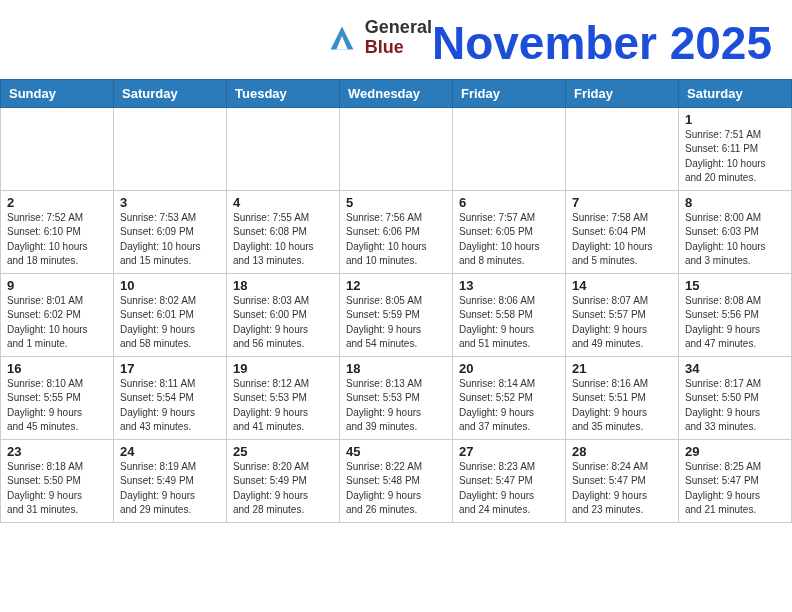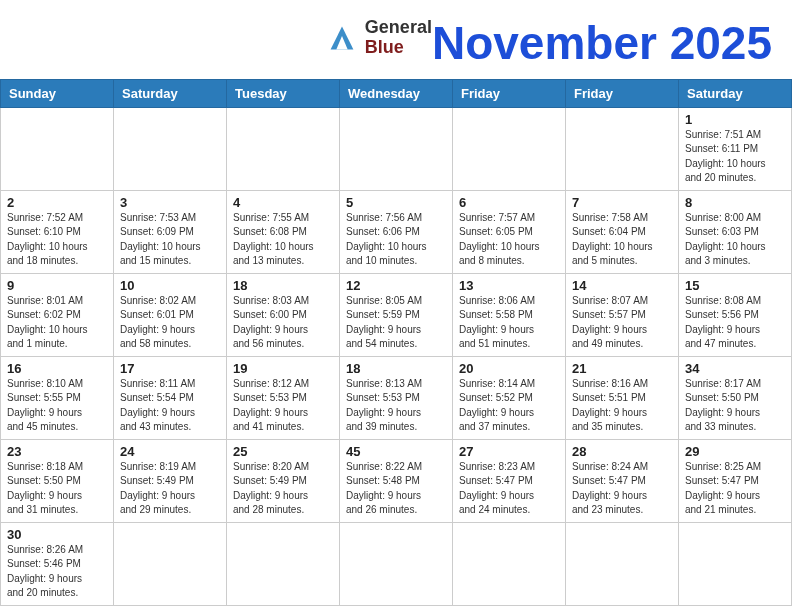--- a/index.html
+++ b/index.html
@@ -256,27 +256,15 @@
           </td>
           <td>
             <span class="day-number">28</span>
             <div class="day-info">Sunrise: 8:24 AM<br>Sunset: 5:47 PM<br>Daylight: 9 hours<br>and 23 minutes.</div>
           </td>
           <td>
             <span class="day-number">29</span>
             <div class="day-info">Sunrise: 8:25 AM<br>Sunset: 5:47 PM<br>Daylight: 9 hours<br>and 21 minutes.</div>
           </td>
         </tr>
-        <tr>
-          <td>
-            <span class="day-number">30</span>
-            <div class="day-info">Sunrise: 8:26 AM<br>Sunset: 5:46 PM<br>Daylight: 9 hours<br>and 20 minutes.</div>
-          </td>
-          <td class="empty-cell"></td>
-          <td class="empty-cell"></td>
-          <td class="empty-cell"></td>
-          <td class="empty-cell"></td>
-          <td class="empty-cell"></td>
-          <td class="empty-cell"></td>
-        </tr>
       </tbody>
   </table>
 </div>
 
 </body></html>

